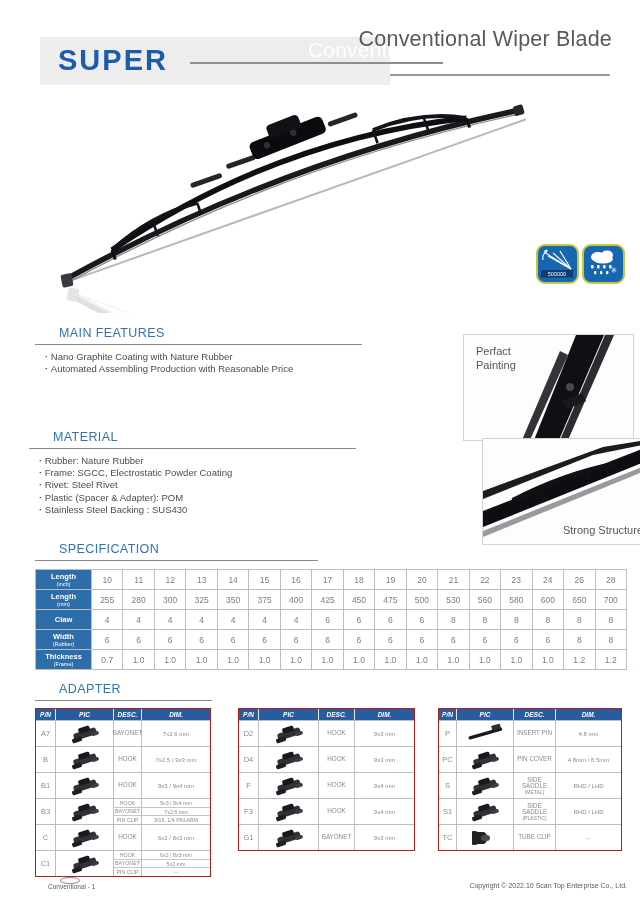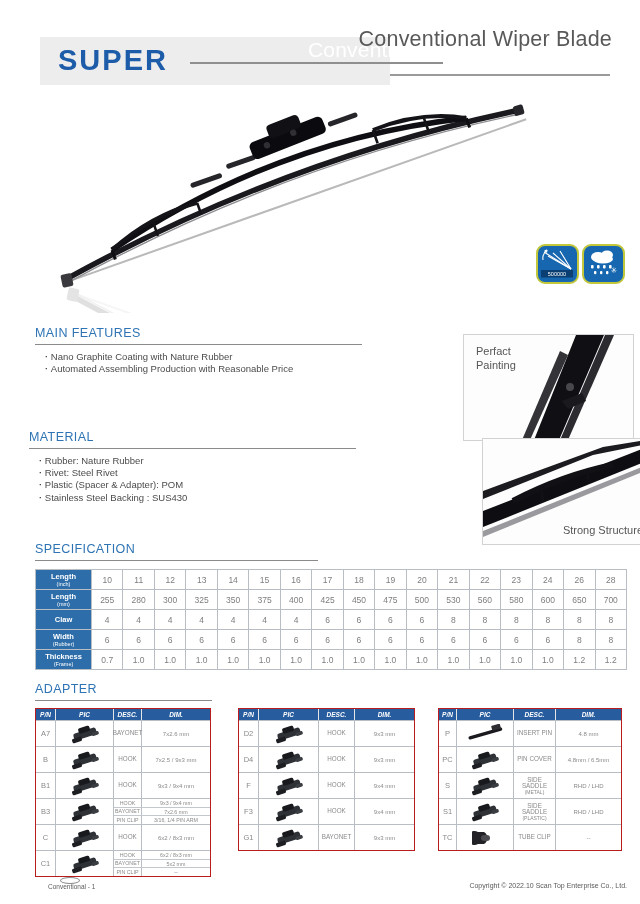--- a/index.html
+++ b/index.html
@@ -14,21 +14,21 @@
   .hline1{left:190px;top:62px;width:253px;height:2px;background:#8f8f8f;z-index:2;}
   .main-title{right:28px;top:27px;font-size:21.5px;color:#595959;letter-spacing:.2px;z-index:4;white-space:nowrap;}
   .hline2{left:390px;top:74px;width:220px;height:2px;background:#9a9a9a;z-index:2;}
 
   
   .hero{left:45px;top:95px;width:515px;height:218px;overflow:hidden;}
   .badges{left:536px;top:244px;display:flex;gap:3px;z-index:5;}
   .badge{width:43px;height:40px;border-radius:9px;background:#1667af;border:2.5px solid #c2c73c;box-sizing:border-box;position:relative;overflow:hidden;}
 
   
-  .section-title{font-size:12.5px;color:#2e74b5;letter-spacing:.4px;font-weight:500;}
+  .section-title{font-size:12.5px;color:#2e74b5;letter-spacing:.4px;font-weight:500;margin-left:24px;}
   .s-underline{height:1px;background:#8a8a8a;margin-top:4px;}
   .bullets{margin:6px 0 0 10px;padding:0;list-style:none;}
   .bullets li{font-size:9.5px;color:#4b4b4b;line-height:12.2px;}
   .bullets li::before{content:"·  ";font-weight:bold;color:#4b4b4b;}
 
   .feat{left:35px;top:326px;width:420px;}
   .mat{left:29px;top:430px;width:420px;}
   .specwrap{left:35px;top:542px;width:600px;}
   .adwrap{left:35px;top:682px;width:600px;}
 
@@ -161,20 +161,21 @@
       <li>Nano Graphite Coating with Nature Rubber</li>
       <li>Automated Assembling Production with Reasonable Price</li>
     </ul>
   </div>
 
   <div class="abs mat">
     <div class="section-title">MATERIAL</div>
     <div class="s-underline" style="width:327px;"></div>
     <ul class="bullets">
       <li>Rubber: Nature Rubber</li>
+      <li>Frame: SGCC, Electrostatic Powder Coating</li>
       <li>Rivet: Steel Rivet</li>
       <li>Plastic (Spacer &amp; Adapter): POM</li>
       <li>Stainless Steel Backing : SUS430</li>
     </ul>
   </div>
 
   <div class="abs sidebox sb1">
     <div class="sblabel">Perfact Painting</div>
     <svg width="169" height="105" viewBox="0 0 169 105" style="position:absolute;left:0;top:0;">
       <polygon points="70,105 112,0 140,0 95,105" fill="#101014"></polygon>

